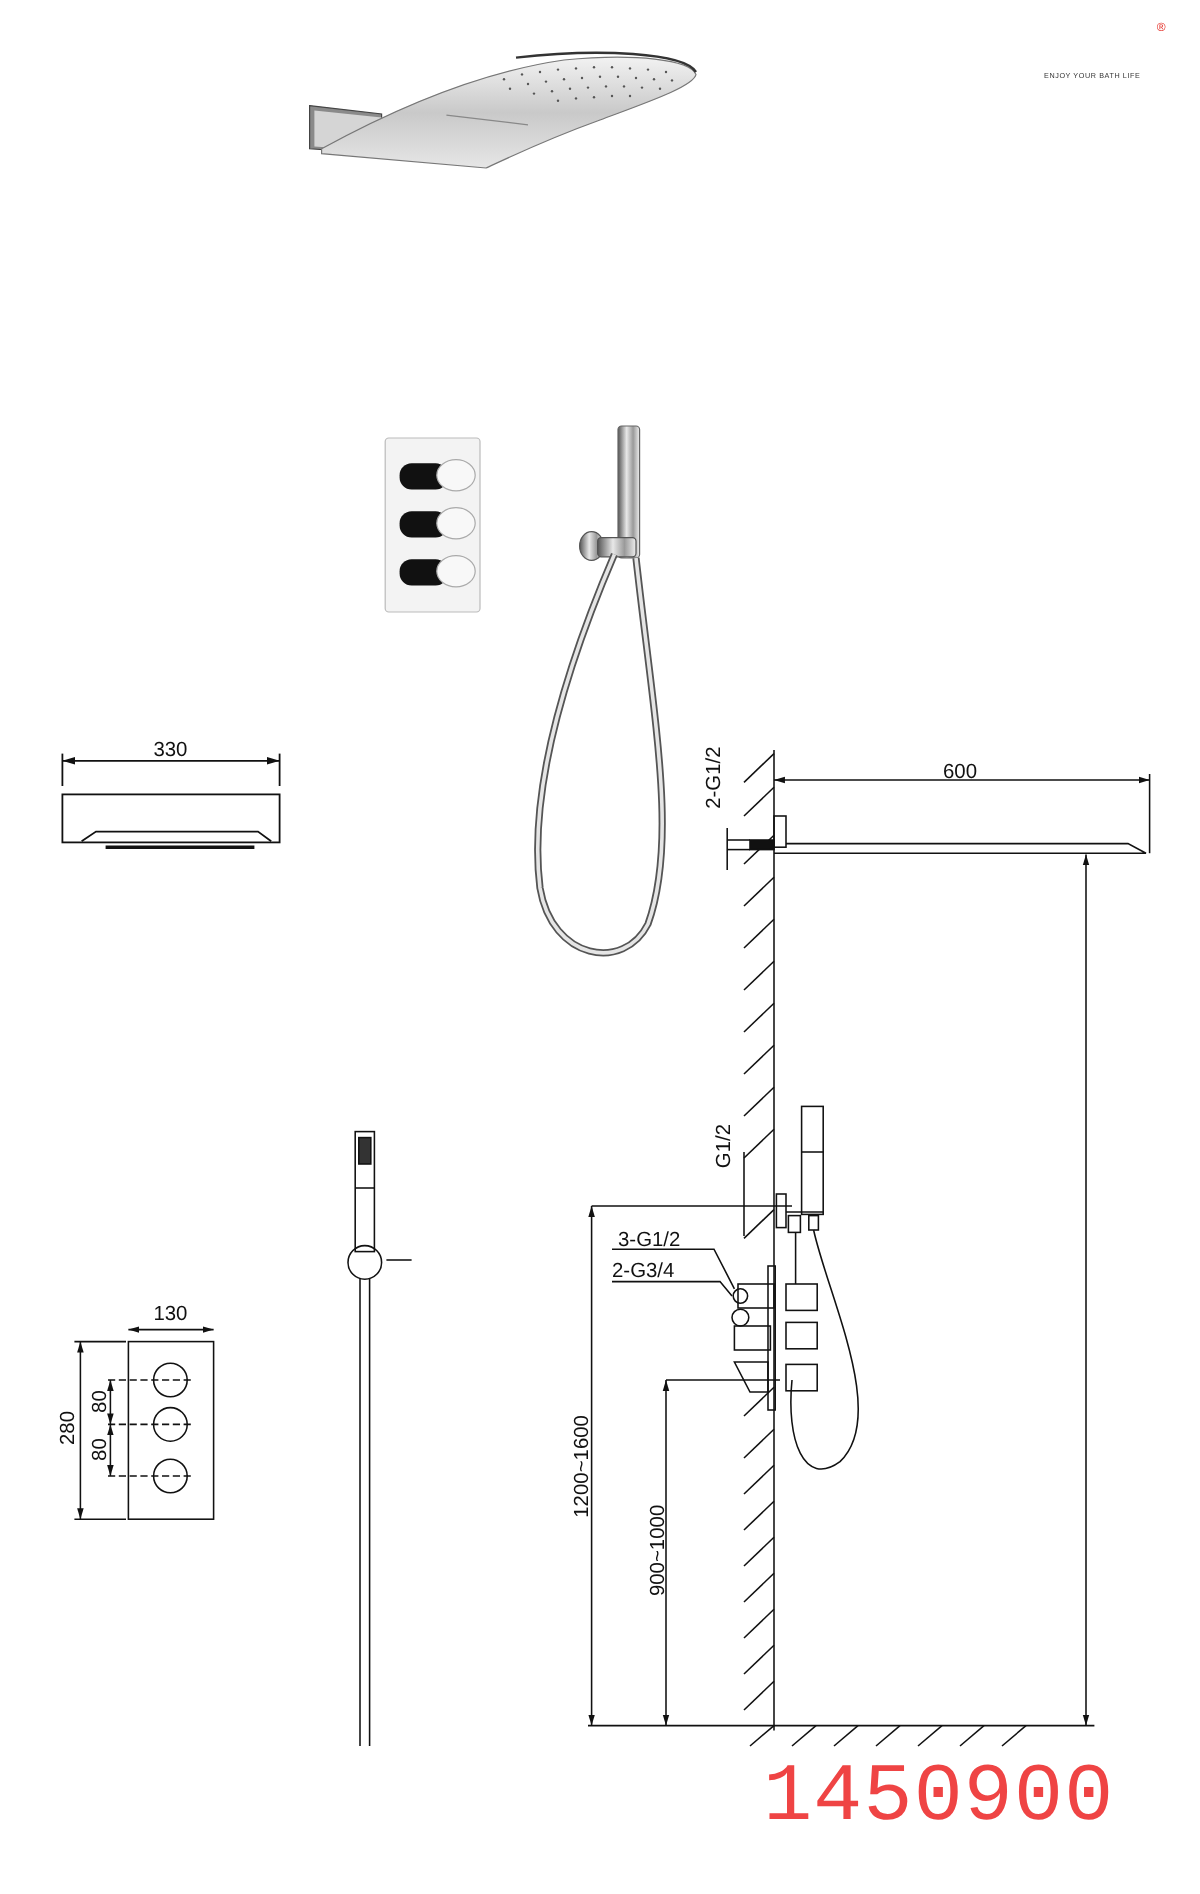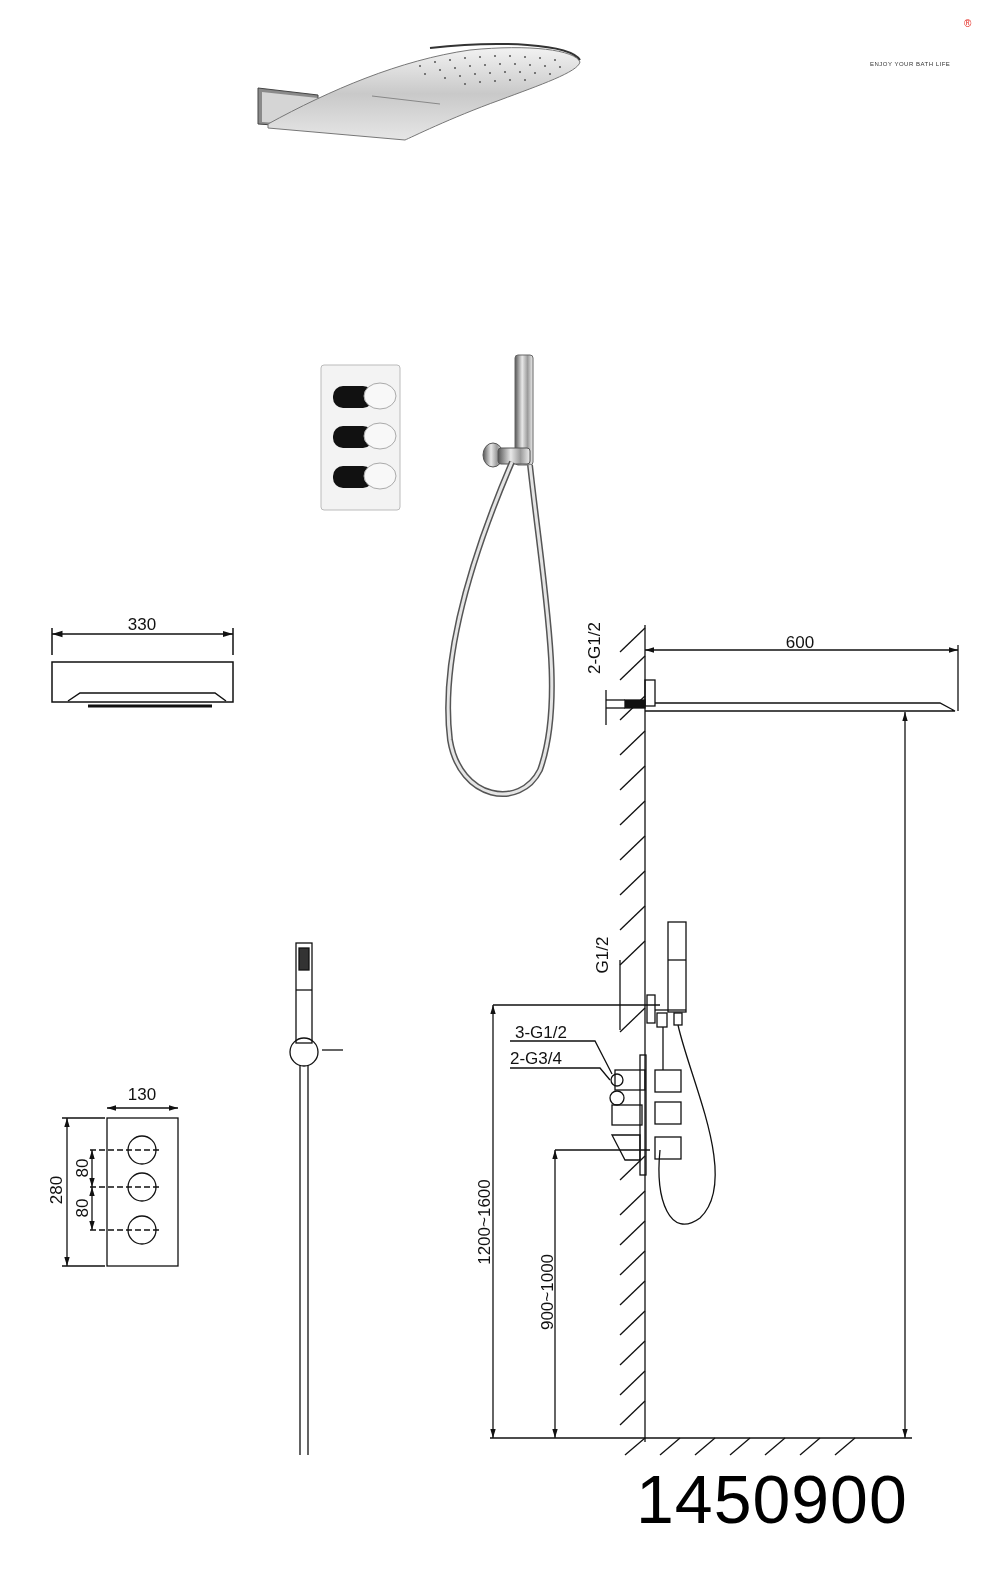--- a/index.html
+++ b/index.html
@@ -3,21 +3,21 @@
 <meta charset="utf-8">
 <style>
   html,body{margin:0;padding:0;background:#ffffff;}
   body{width:1000px;height:1578px;position:relative;overflow:hidden;font-family:"Liberation Sans",sans-serif;}
   .abs{position:absolute;}
   svg{position:absolute;left:0;top:0;}
   .logo{left:762px;top:18px;width:220px;height:56px;}
   .logo-text{position:absolute;left:0;top:4px;font-family:"Liberation Sans",sans-serif;font-weight:bold;font-size:34px;letter-spacing:-1px;color:#e3231b;white-space:nowrap;}
   .logo-tag{position:absolute;left:108px;top:43px;font-size:6px;color:#333;letter-spacing:0.5px;white-space:nowrap;}
   .logo-reg{position:absolute;left:202px;top:0px;font-size:10px;color:#e3231b;}
-  .model{left:636px;top:1460px;font-size:68px;color:#000000;font-family:Liberation Sans, sans-serif;letter-spacing:1px;}
+  .model{left:636px;top:1460px;font-size:68px;color:#ef4444;font-family:Liberation Mono, monospace;letter-spacing:1px;}
   .dim{font-family:"Liberation Sans",sans-serif;font-size:17px;fill:#111;}
 </style>
 </head>
 <body>
 
 <div class="abs logo">
   <span class="logo-tag">ENJOY YOUR BATH LIFE</span>
   <span class="logo-reg">®</span>
 </div>
 

